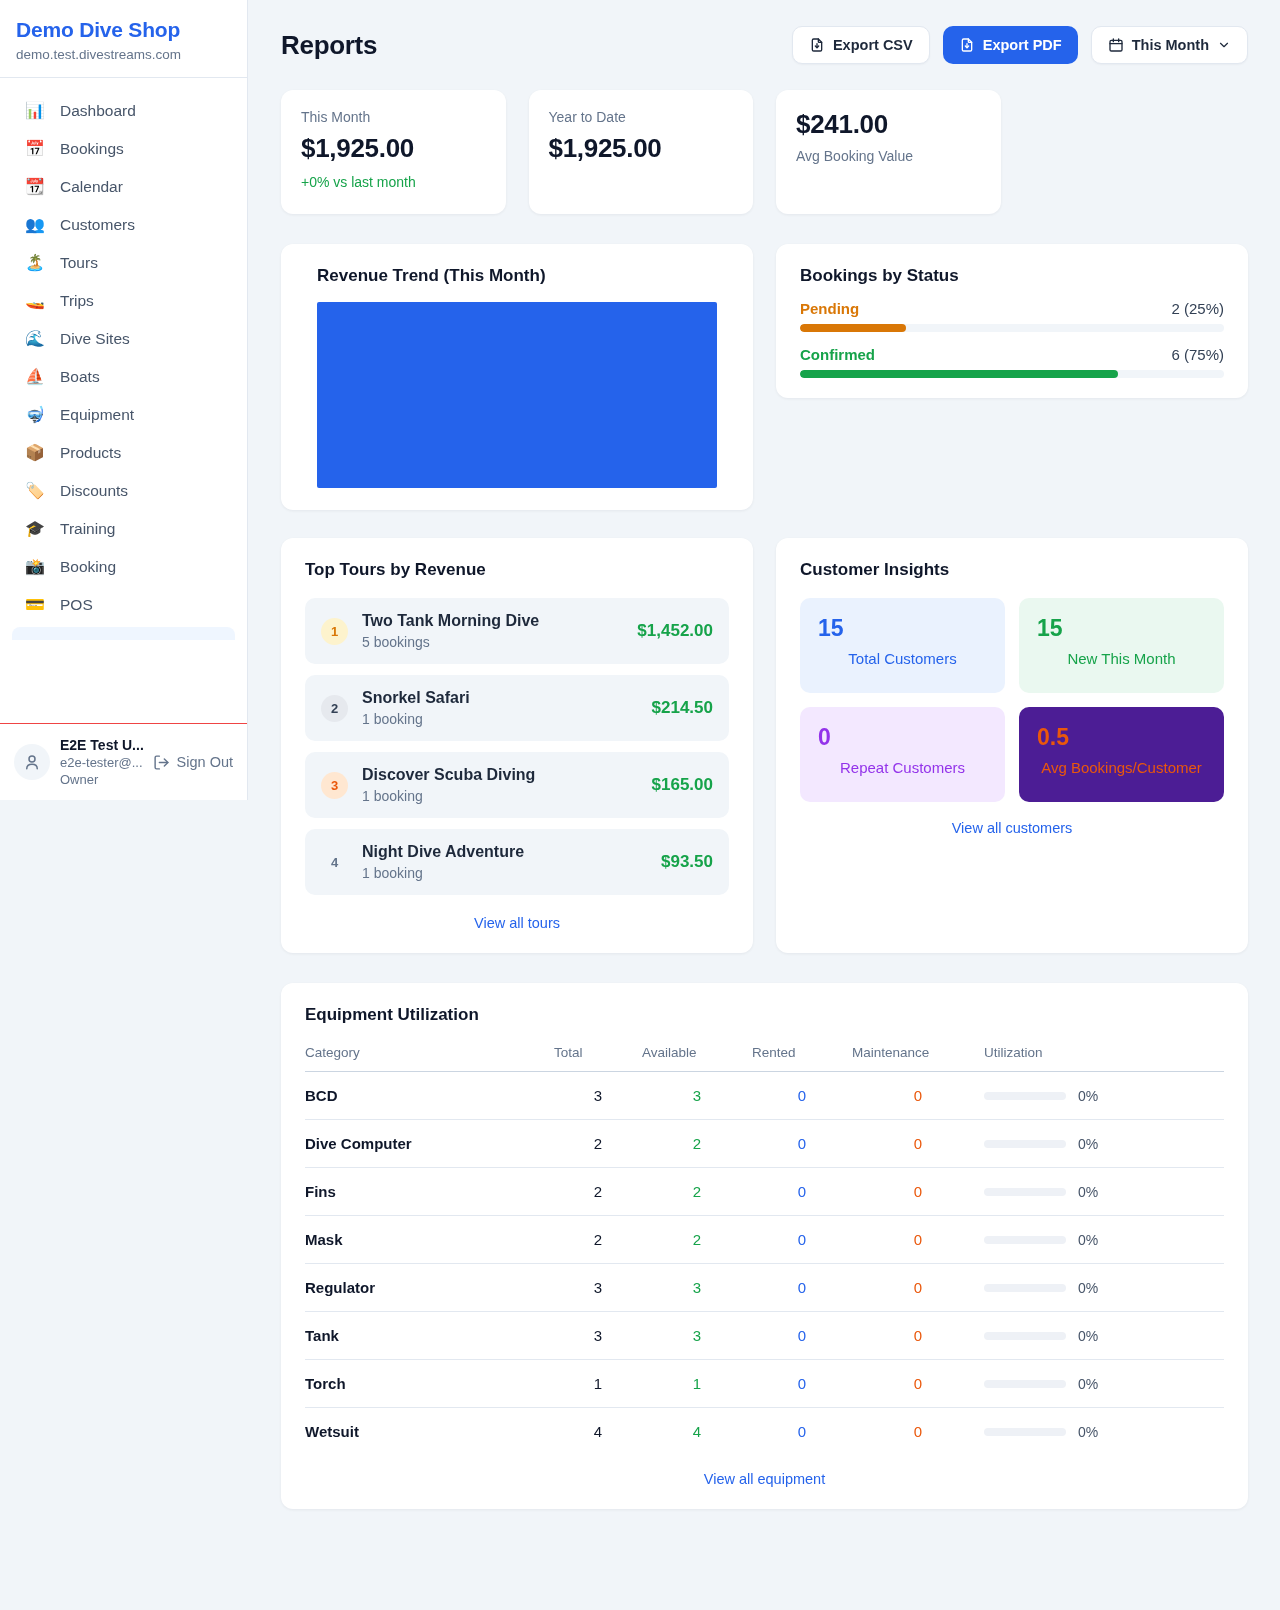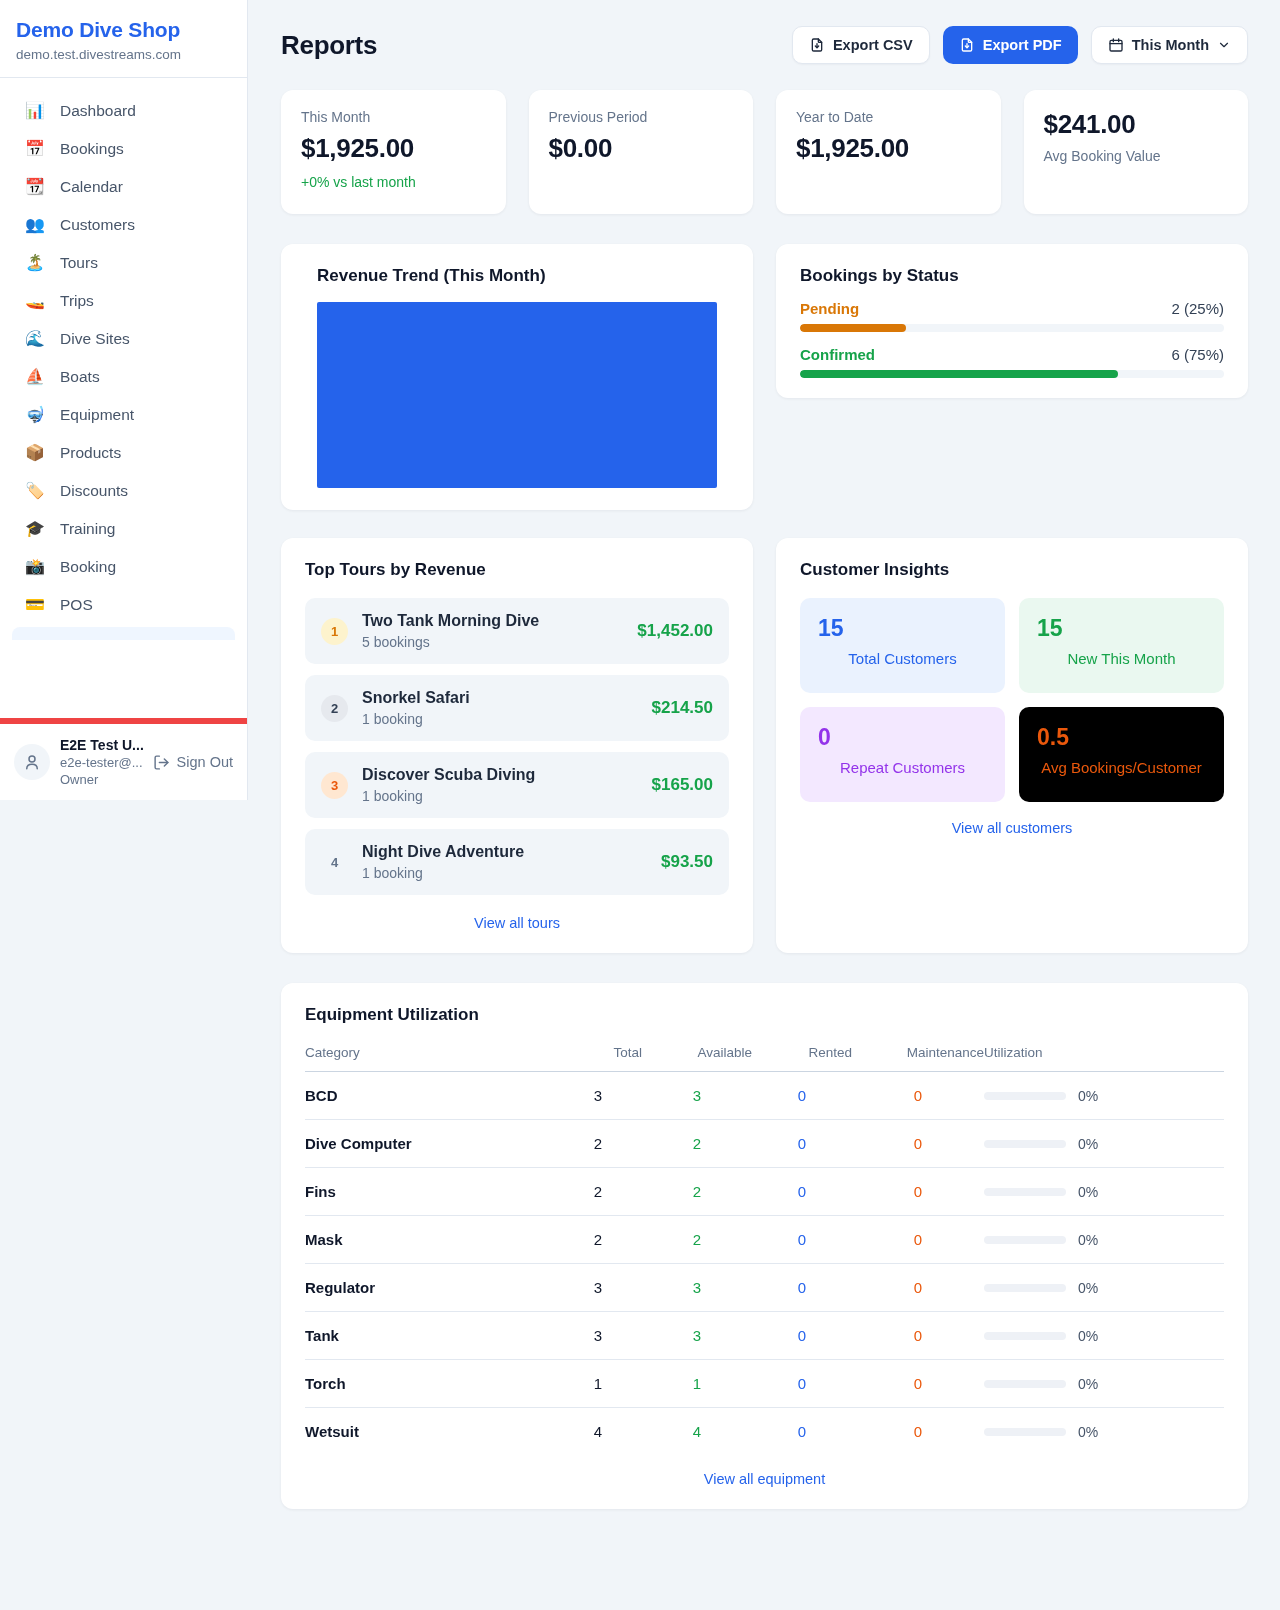--- a/index.html
+++ b/index.html
@@ -24,21 +24,21 @@
   .brand-divider { border-top:1px solid #e2e8f0; }
   .nav { flex:1; padding:14px 12px 0; overflow:hidden; }
   .nav-item {
     display:flex; align-items:center; gap:14px;
     padding:10px 12px; border-radius:8px;
     color:#475569; font-size:15.5px; cursor:pointer;
   }
   .nav-icon { width:22px; font-size:16px; text-align:center; line-height:1; }
   .nav-stub { height:13px; margin:3px 0 0; background:#eff6ff; border-radius:8px 8px 0 0; }
   .user-footer {
-    border-top:6px solid #ef4444;
+    border-top:1px solid #ef4444;
     padding:13px 14px; display:flex; align-items:center; gap:10px;
   }
   .avatar {
     width:36px; height:36px; border-radius:50%;
     background:#f1f5f9; color:#64748b;
     display:flex; align-items:center; justify-content:center; flex:none;
   }
   .user-info { min-width:0; }
   .user-name { font-size:14px; font-weight:700; color:#0f172a; white-space:nowrap; }
   .user-email, .user-role { font-size:13px; color:#64748b; margin-top:2px; white-space:nowrap; }
@@ -112,21 +112,21 @@
   
   .equip-card { padding:22px 24px 18px; }
   .equip-table { margin-top:16px; }
   .equip-row {
     display:grid;
     grid-template-columns:1fr 88px 110px 100px 132px 240px;
     align-items:center;
   }
   .equip-head { padding:4px 0 11px; border-bottom:1px solid #cbd5e1; }
   .equip-head > div { font-size:13.5px; color:#64748b; }
-  .col-center { text-align:right; }
+  .col-center { text-align:left; }
   .equip-body-row { padding:15px 0; border-bottom:1px solid #e2e8f0; }
   .equip-body-row:last-child { border-bottom:none; }
   .cell-category { font-size:15px; font-weight:700; color:#0f172a; }
   .cell-num { font-size:15px; text-align:center; }
   .cell-total { color:#0f172a; }
   .cell-available { color:#16a34a; }
   .cell-rented { color:#2563eb; }
   .cell-maintenance { color:#ea580c; }
   .cell-utilization { display:flex; align-items:center; gap:12px; }
   .util-track { width:82px; height:8px; border-radius:4px; background:#eef1f6; overflow:hidden; }
@@ -263,25 +263,20 @@
       </div>
     </div>
 
     <div class="stats-grid" id="stats-grid">
         <div class="card stat-card">
     <div class="stat-label">This Month</div>
     <div class="stat-value">$1,925.00</div>
     <div class="stat-delta">+0% vs last month</div>
   </div>
         <div class="card stat-card">
-    <div class="stat-label">Previous Period</div>
-    <div class="stat-value">$0.00</div>
-
-  </div>
-        <div class="card stat-card">
     <div class="stat-label">Year to Date</div>
     <div class="stat-value">$1,925.00</div>
 
   </div>
         <div class="card stat-card value-first">
     <div class="stat-label">Avg Booking Value</div>
     <div class="stat-value">$241.00</div>
 
   </div>
       </div>
@@ -363,21 +358,21 @@
     <div class="insight-label" style="color: rgb(37, 99, 235);">Total Customers</div>
   </div>
             <div class="insight-tile" style="background: rgb(234, 248, 240);">
     <div class="insight-value" style="color: rgb(22, 163, 74);">15</div>
     <div class="insight-label" style="color: rgb(22, 163, 74);">New This Month</div>
   </div>
             <div class="insight-tile" style="background: rgb(243, 232, 255);">
     <div class="insight-value" style="color: rgb(147, 51, 234);">0</div>
     <div class="insight-label" style="color: rgb(147, 51, 234);">Repeat Customers</div>
   </div>
-            <div class="insight-tile" style="background: #000000;">
+            <div class="insight-tile" style="background: #4c1d95;">
     <div class="insight-value" style="color: rgb(234, 88, 12);">0.5</div>
     <div class="insight-label" style="color: rgb(234, 88, 12);">Avg Bookings/Customer</div>
   </div>
           </div>
         <a class="view-link">View all customers</a>
       </section>
     </div>
 
     <section class="card equip-card">
       <h2 class="card-title">Equipment Utilization</h2>

